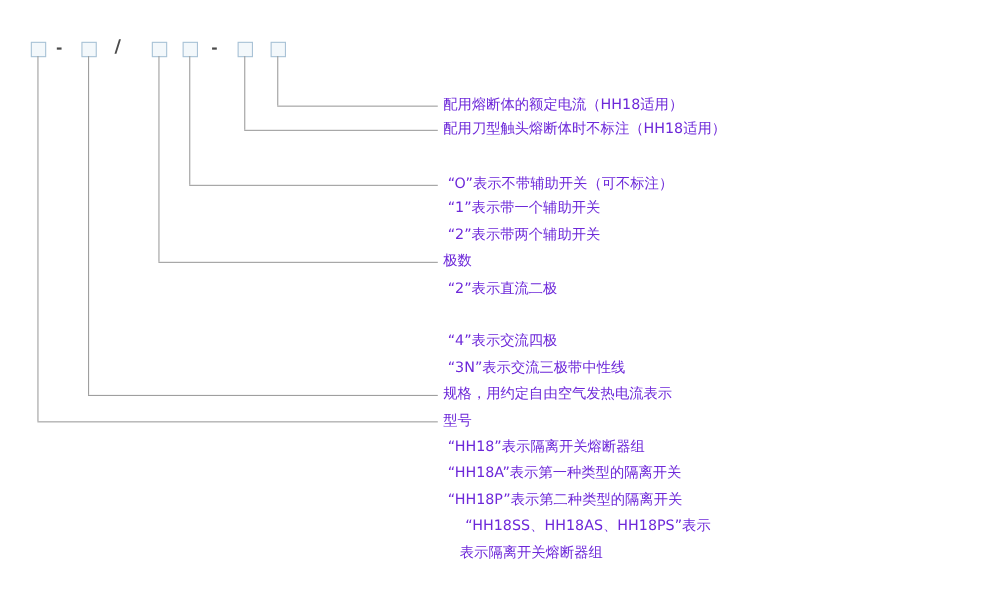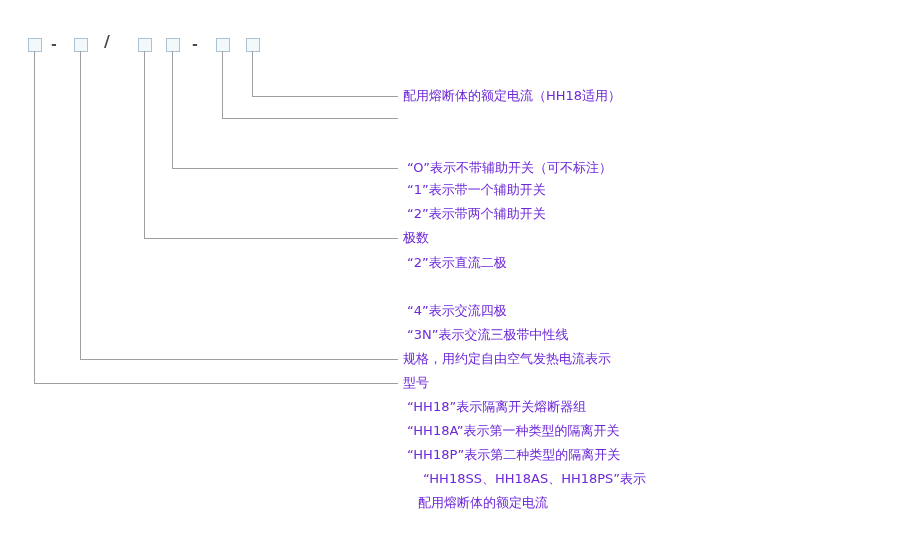--- a/index.html
+++ b/index.html
@@ -76,28 +76,29 @@
   <div class="vline" style="left:252px; top:51px; height:45px"></div>
 
   <div class="hline" style="left:252px; top:96px;  width:146px"></div>
   <div class="hline" style="left:222px; top:118px; width:176px"></div>
   <div class="hline" style="left:172px; top:168px; width:226px"></div>
   <div class="hline" style="left:144px; top:238px; width:254px"></div>
   <div class="hline" style="left:80px;  top:359px; width:318px"></div>
   <div class="hline" style="left:34px;  top:383px; width:364px"></div>
 
   <div class="ann" style="left:403px; top:88px">配用熔断体的额定电流（HH18适用）</div>
+  <div class="ann" style="left:403px; top:110px">配用刀型触头熔断体时不标注（HH18适用）</div>
   <div class="ann" style="left:407px; top:160px">“O”表示不带辅助开关（可不标注）</div>
   <div class="ann" style="left:407px; top:182px">“1”表示带一个辅助开关</div>
   <div class="ann" style="left:407px; top:206px">“2”表示带两个辅助开关</div>
   <div class="ann" style="left:403px; top:230px">极数</div>
   <div class="ann" style="left:407px; top:255px">“2”表示直流二极</div>
   <div class="ann" style="left:407px; top:303px">“4”表示交流四极</div>
   <div class="ann" style="left:407px; top:327px">“3N”表示交流三极带中性线</div>
   <div class="ann" style="left:403px; top:351px">规格，用约定自由空气发热电流表示</div>
   <div class="ann" style="left:403px; top:375px">型号</div>
   <div class="ann" style="left:407px; top:399px">“HH18”表示隔离开关熔断器组</div>
   <div class="ann" style="left:407px; top:423px">“HH18A”表示第一种类型的隔离开关</div>
   <div class="ann" style="left:407px; top:447px">“HH18P”表示第二种类型的隔离开关</div>
   <div class="ann" style="left:423px; top:471px">“HH18SS、HH18AS、HH18PS”表示</div>
-  <div class="ann" style="left:418px; top:495px">配用熔断体的额定电流</div>
+  <div class="ann" style="left:418px; top:495px">表示隔离开关熔断器组</div>
 
 </div>
 
 </body></html>

